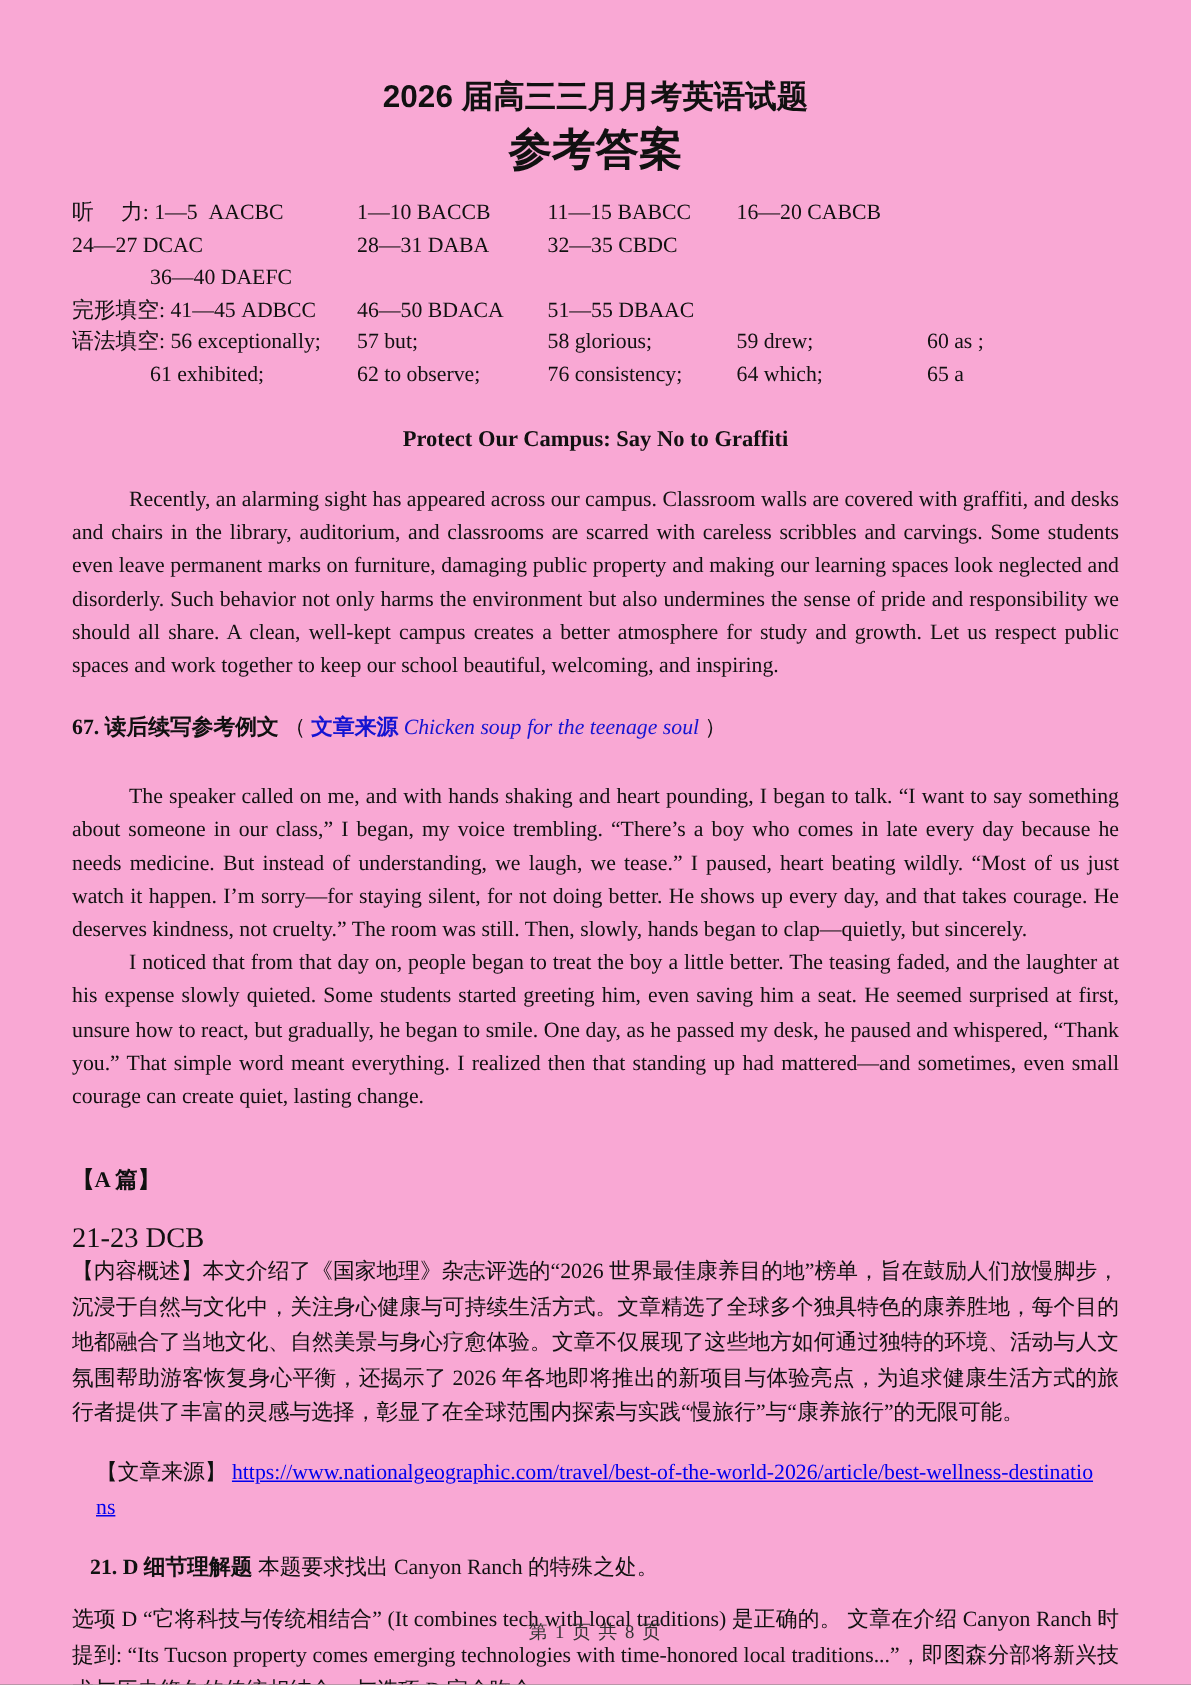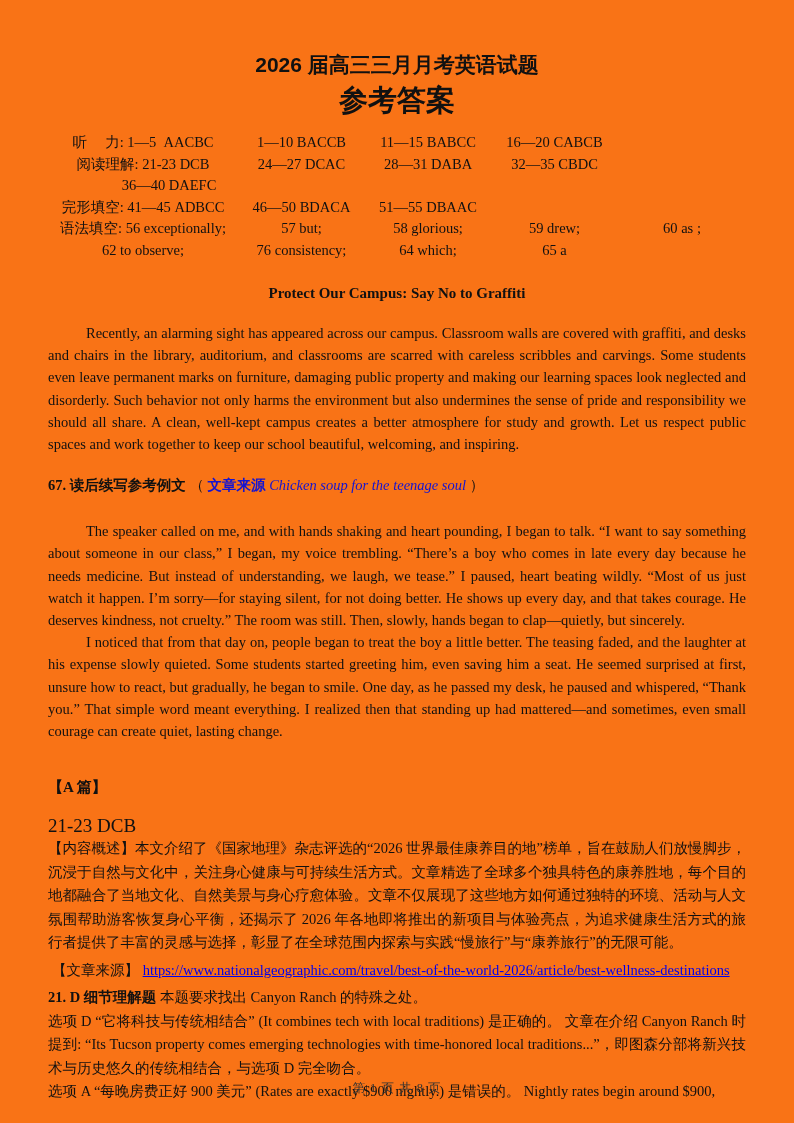--- a/index.html
+++ b/index.html
@@ -1,20 +1,20 @@
 <!DOCTYPE html>
 <html><head>
 <meta charset="utf-8">
 <style>
   html,body{margin:0;padding:0;background:#888;}
   .page{
     position:relative;
     width:794px;height:1123px;
     margin:0 auto;
-    background:#f97316;
+    background:#f9a8d4;
     box-sizing:border-box;
     padding:50px 48px 0 48px;
     overflow:hidden;
     font-family:"Liberation Serif","DejaVu Serif",serif;
     color:#111;
   }
   .doc-title{
     font-family:"Liberation Sans","DejaVu Sans",sans-serif;
     font-weight:bold;font-size:21px;line-height:30px;
     text-align:center;margin:0;
@@ -23,21 +23,20 @@
     font-family:"Liberation Sans","DejaVu Sans",sans-serif;
     font-weight:bold;font-size:29px;line-height:36px;
     text-align:center;margin:2px 0 0 0;
   }
   .answer-table{margin-top:14px;font-size:14.5px;}
   .ans-row{
     display:grid;
     grid-template-columns:190px 127px 126px 127px 1fr;
     line-height:21.5px;
     white-space:pre-wrap;
-    text-align:center;
   }
   .ans-row .c{white-space:pre-wrap;}
   .ans-row.indent .c0{padding-left:52px;}
   .essay-title{
     font-weight:bold;font-size:15px;line-height:20px;
     text-align:center;margin:22px 0 0 0;
   }
   .para{
     font-size:14.5px;line-height:22.2px;
     text-align:justify;margin:0;
@@ -52,23 +51,23 @@
   .cont-para1{margin-top:24px;}
   .cont-para2{margin-top:0;}
   .section-a-head{
     font-weight:bold;font-size:15px;line-height:22px;margin:34px 0 0 0;
   }
   .answers-line{font-weight:normal;font-size:19px;line-height:22px;margin-top:17px;}
   .cn-para{
     font-size:14.5px;line-height:23.5px;text-align:justify;margin:0;
   }
   .theme-line{margin-top:1px;}
-  .source-line{font-size:14.5px;line-height:23.5px;margin:4px;}
+  .source-line{font-size:14.5px;line-height:23.5px;margin:16px;}
   .url-link{color:#0000ee;text-decoration:underline;word-break:break-all;}
-  .q21-line{font-size:14.5px;line-height:23.5px;margin:0;}
+  .q21-line{font-size:14.5px;line-height:23.5px;margin:12px;}
   .q21-head{font-weight:bold;}
   .footer{
     position:absolute;left:0;bottom:26px;width:100%;
     text-align:center;font-size:12.5px;color:#333;
     letter-spacing:1px;
   }
 </style>
 </head>
 <body>
 
@@ -79,21 +78,20 @@
 
   <div class="answer-table">
     <div class="ans-row">
       <span class="c c0">听　 力: 1—5  AACBC</span>
       <span class="c">1—10 BACCB</span>
       <span class="c">11—15 BABCC</span>
       <span class="c">16—20 CABCB</span>
       <span class="c"></span>
     </div>
     <div class="ans-row">
-      <span class="c c0">阅读理解: 21-23 DCB</span>
       <span class="c">24—27 DCAC</span>
       <span class="c">28—31 DABA</span>
       <span class="c">32—35 CBDC</span>
       <span class="c"></span>
     </div>
     <div class="ans-row indent">
       <span class="c c0">36—40 DAEFC</span>
       <span class="c"></span>
       <span class="c"></span>
       <span class="c"></span>
@@ -107,20 +105,21 @@
       <span class="c"></span>
     </div>
     <div class="ans-row">
       <span class="c c0">语法填空: 56 exceptionally;</span>
       <span class="c">57 but;</span>
       <span class="c">58 glorious;</span>
       <span class="c">59 drew;</span>
       <span class="c">60 as ;</span>
     </div>
     <div class="ans-row indent">
+      <span class="c c0">61 exhibited;</span>
       <span class="c">62 to observe;</span>
       <span class="c">76 consistency;</span>
       <span class="c">64 which;</span>
       <span class="c">65 a</span>
     </div>
   </div>
 
   <div class="essay-title">Protect Our Campus: Say No to Graffiti</div>
   <p class="para first-indent essay-body">Recently, an alarming sight has appeared across our campus. Classroom walls are covered with graffiti, and desks and chairs in the library, auditorium, and classrooms are scarred with careless scribbles and carvings. Some students even leave permanent marks on furniture, damaging public property and making our learning spaces look neglected and disorderly. Such behavior not only harms the environment but also undermines the sense of pride and responsibility we should all share. A clean, well-kept campus creates a better atmosphere for study and growth. Let us respect public spaces and work together to keep our school beautiful, welcoming, and inspiring.</p>
 

